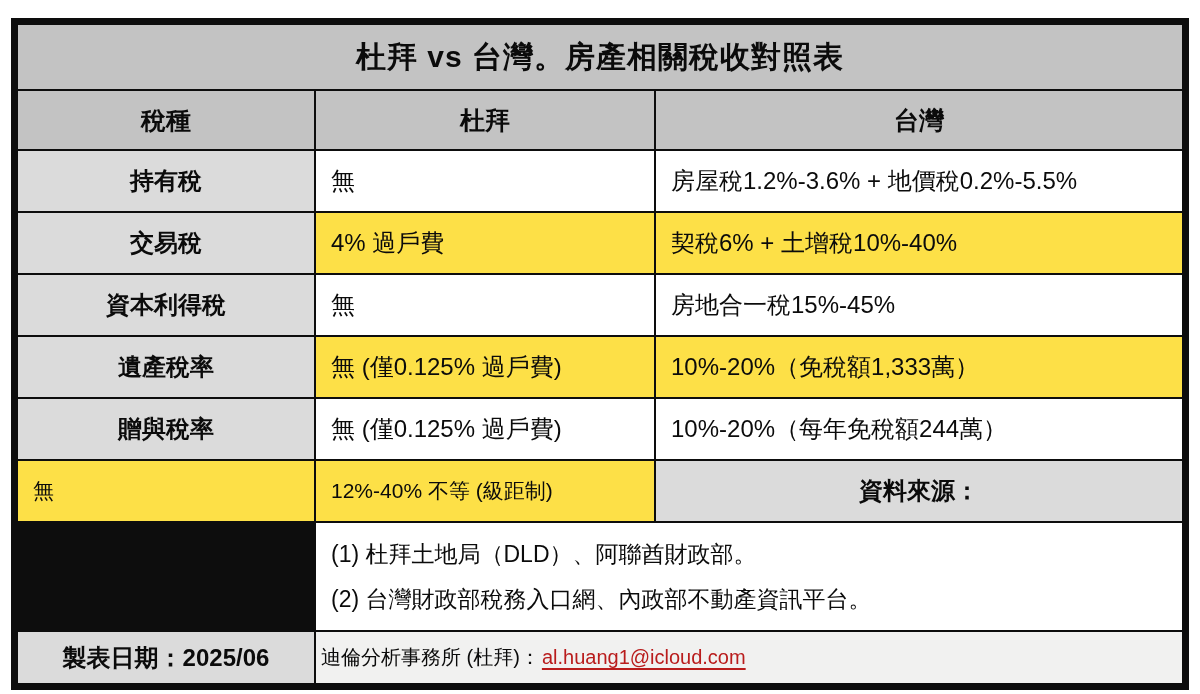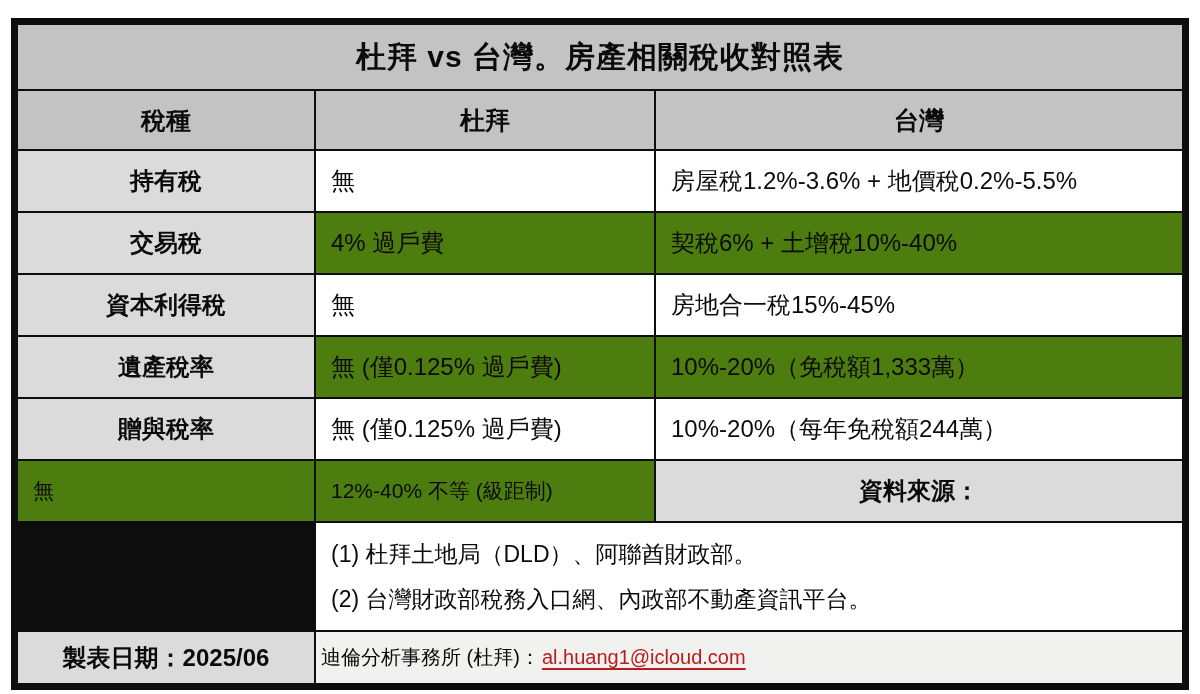--- a/index.html
+++ b/index.html
@@ -59,21 +59,21 @@
     padding: 2px 6px;
   }
   .data-cell {
     background: #ffffff;
     justify-content: flex-start;
     padding-left: 15px;
     padding-right: 8px;
     font-size: 24px;
   }
   .alt .data-cell, .data-cell.alt {
-    background: #4d7c0f;
+    background: #fde047;
   }
   .small-text {
     font-size: 21px;
   }
   .source-content {
     grid-column: 2 / -1;
     background: #ffffff;
     flex-direction: column;
     align-items: flex-start;
     justify-content: center;

